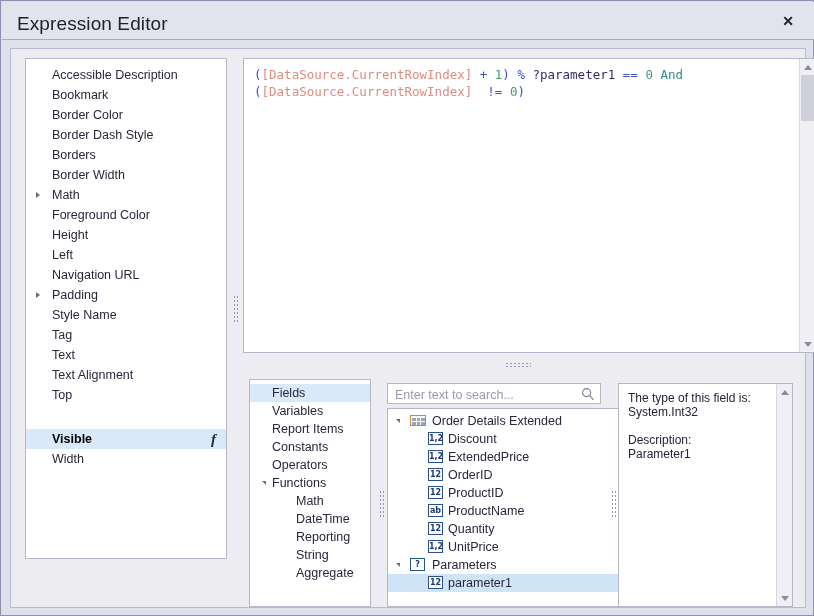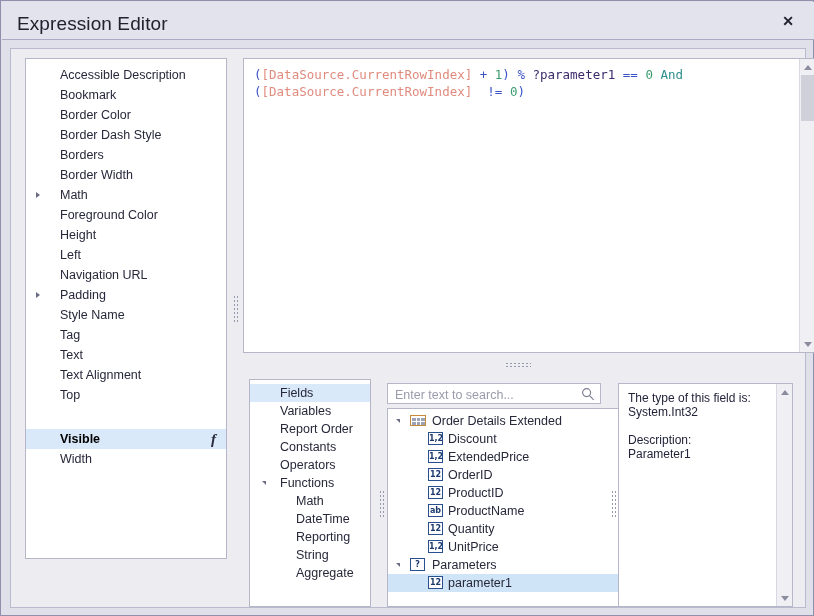--- a/index.html
+++ b/index.html
@@ -77,21 +77,21 @@
   #prop-list { left: 14px; top: 9px; width: 202px; height: 501px; }
   .prop-scroll {
     position: absolute; inset: 0;
     padding-top: 6px;
     overflow: hidden;
   }
   .prop-row {
     position: relative;
     height: 20px;
     line-height: 20px;
-    padding-left: 34px;
+    padding-left: 26px;
     font-size: 12.5px;
     color: #27283a;
     white-space: nowrap;
     cursor: default;
   }
   .prop-row .arrow {
     position: absolute;
     left: 10px; top: 7px;
     width: 0; height: 0;
     border-left: 4px solid #6b6d84;
@@ -200,21 +200,21 @@
     background-image: radial-gradient(#9698ae 40%, transparent 41%);
     background-size: 4px 3px;
   }
 
   
   #cat-panel { left: 238px; top: 330px; width: 122px; height: 228px; }
   .cat-scroll { position: absolute; inset: 0; padding-top: 4px; }
   .cat-row {
     position: relative;
     height: 18px; line-height: 18px;
-    padding-left: 30px;
+    padding-left: 22px;
     font-size: 12.5px;
     color: #27283a;
     white-space: nowrap;
     cursor: default;
   }
   .cat-row.indent { padding-left: 46px; }
   .cat-row.selected { background: #d9e9f9; }
   .cat-row .arrow-open {
     position: absolute;
     left: 12px; top: 7px;
@@ -376,21 +376,21 @@
     </div>
 
     <div id="hsplit">
       <div class="dots"></div>
     </div>
 
     <div class="panel" id="cat-panel">
       <div class="cat-scroll" id="cat-scroll">
           <div class="cat-row selected"><span>Fields</span></div>
           <div class="cat-row"><span>Variables</span></div>
-          <div class="cat-row"><span>Report Order</span></div>
+          <div class="cat-row"><span>Report Items</span></div>
           <div class="cat-row"><span>Constants</span></div>
           <div class="cat-row"><span>Operators</span></div>
           <div class="cat-row"><span class="arrow-open"></span><span>Functions</span></div>
           <div class="cat-row indent"><span>Math</span></div>
           <div class="cat-row indent"><span>DateTime</span></div>
           <div class="cat-row indent"><span>Reporting</span></div>
           <div class="cat-row indent"><span>String</span></div>
           <div class="cat-row indent"><span>Aggregate</span></div>
         </div>
     </div>

